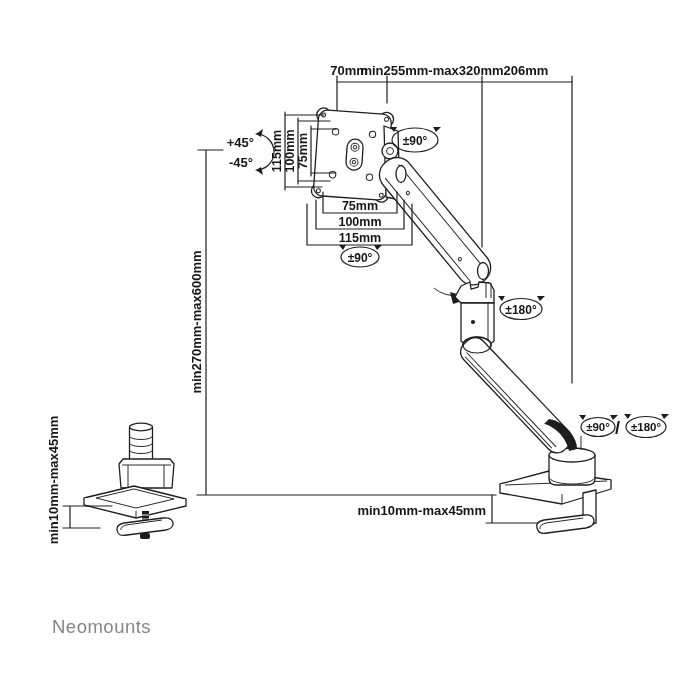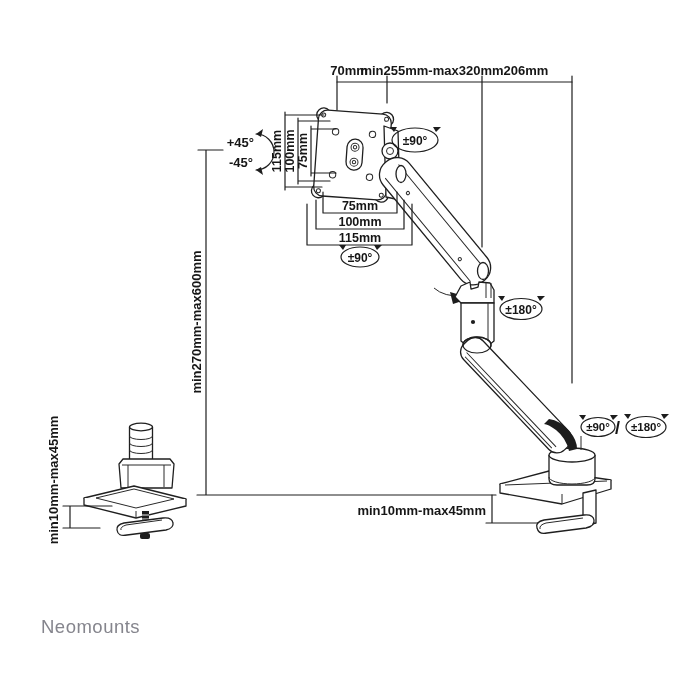--- a/index.html
+++ b/index.html
@@ -9,21 +9,21 @@
   svg text{font-family:"Liberation Sans",sans-serif;font-weight:bold;fill:#161616;}
   .dim{font-size:13px;}
   .dimS{font-size:12.5px;}
   .badge{font-size:12px;}
   .badgeS{font-size:11.5px;}
   .slash{font-size:18px;font-weight:bold;}
   .ln{stroke:#1f1f1f;stroke-width:1.2;fill:none;stroke-linecap:round;}
   .part{stroke:#1f1f1f;stroke-width:1.3;fill:#ffffff;stroke-linejoin:round;}
   .thin{stroke:#2a2a2a;stroke-width:1;fill:none;}
   .dark{fill:#1d1d1d;stroke:none;}
-  .logo{position:absolute;left:41px;top:616px;font-size:18.5px;letter-spacing:.5px;
+  .logo{position:absolute;left:52px;top:616px;font-size:18.5px;letter-spacing:.5px;
         color:#85858d;font-weight:400;}
 </style>
 </head>
 <body>
 
 <div class="stage">
 <svg width="700" height="700" viewBox="0 0 700 700">
 
   <g transform="rotate(4 352 155)">
     <circle class="part" cx="321" cy="117" r="7"></circle>

